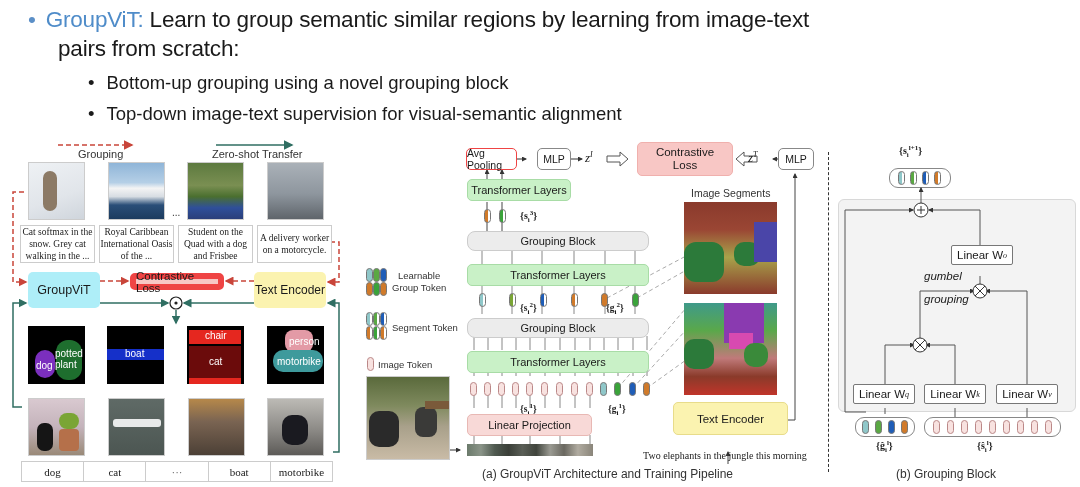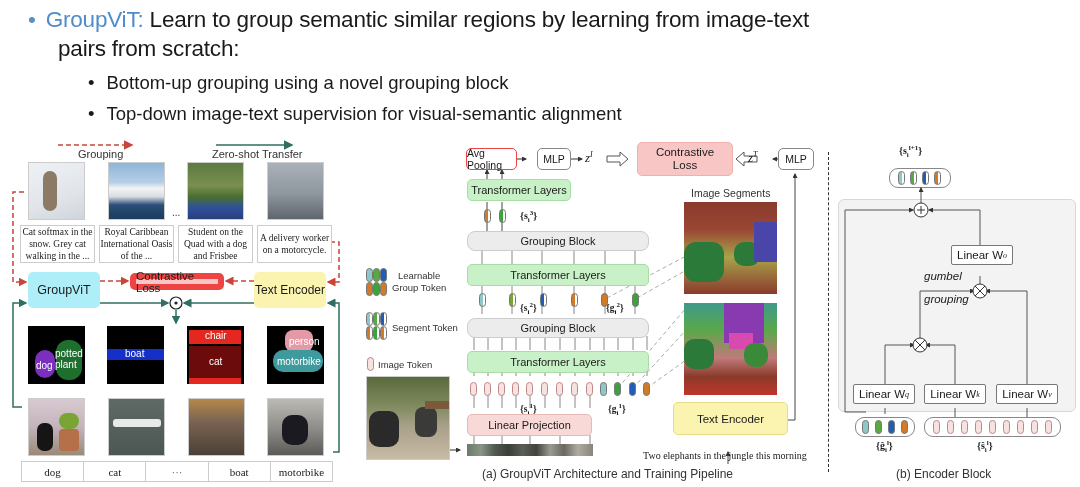--- a/index.html
+++ b/index.html
@@ -387,13 +387,13 @@
   <div class="tok" style="left:36px;top:2px;background:#f8e2e0;border-color:#b88;"></div>
   <div class="tok" style="left:50px;top:2px;background:#f8e2e0;border-color:#b88;"></div>
   <div class="tok" style="left:64px;top:2px;background:#f8e2e0;border-color:#b88;"></div>
   <div class="tok" style="left:78px;top:2px;background:#f8e2e0;border-color:#b88;"></div>
   <div class="tok" style="left:92px;top:2px;background:#f8e2e0;border-color:#b88;"></div>
   <div class="tok" style="left:106px;top:2px;background:#f8e2e0;border-color:#b88;"></div>
   <div class="tok" style="left:120px;top:2px;background:#f8e2e0;border-color:#b88;"></div>
 </div>
 <div class="abs serif" style="left:876px;top:439px;font-size:10px;font-weight:bold;"><span>{ĝ</span><sub style="font-size:7px;">i</sub><sup style="font-size:7px;">l</sup>}</div>
 <div class="abs serif" style="left:977px;top:439px;font-size:10px;font-weight:bold;"><span>{ŝ</span><sub style="font-size:7px;">i</sub><sup style="font-size:7px;">l</sup>}</div>
-<div class="abs" style="left:896px;top:467px;font-size:12px;color:#333;">(b) Encoder Block</div>
+<div class="abs" style="left:896px;top:467px;font-size:12px;color:#333;">(b) Grouping Block</div>
 
 </body></html>

